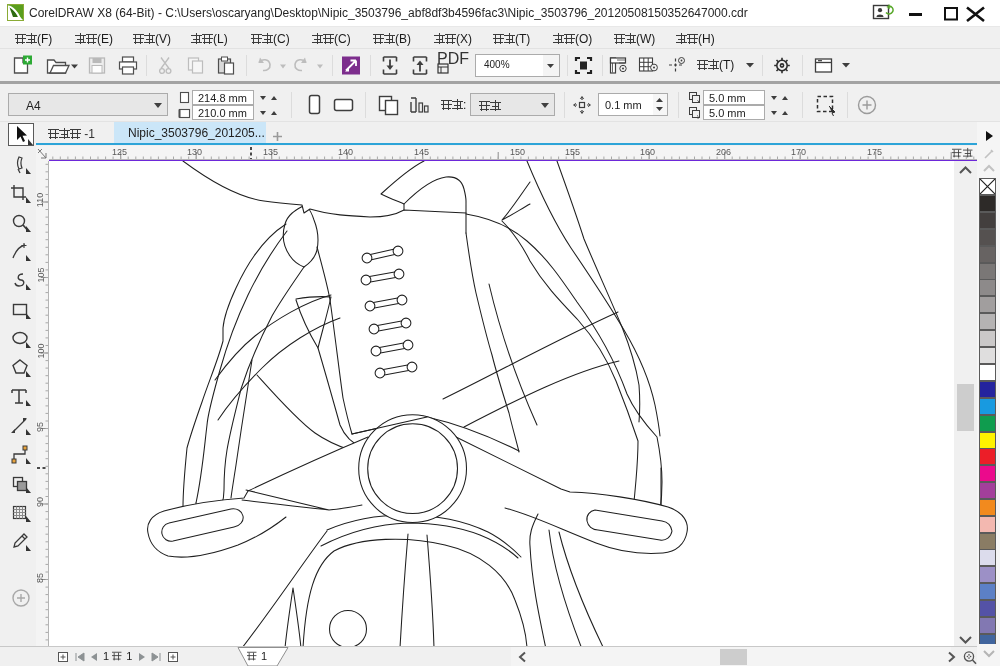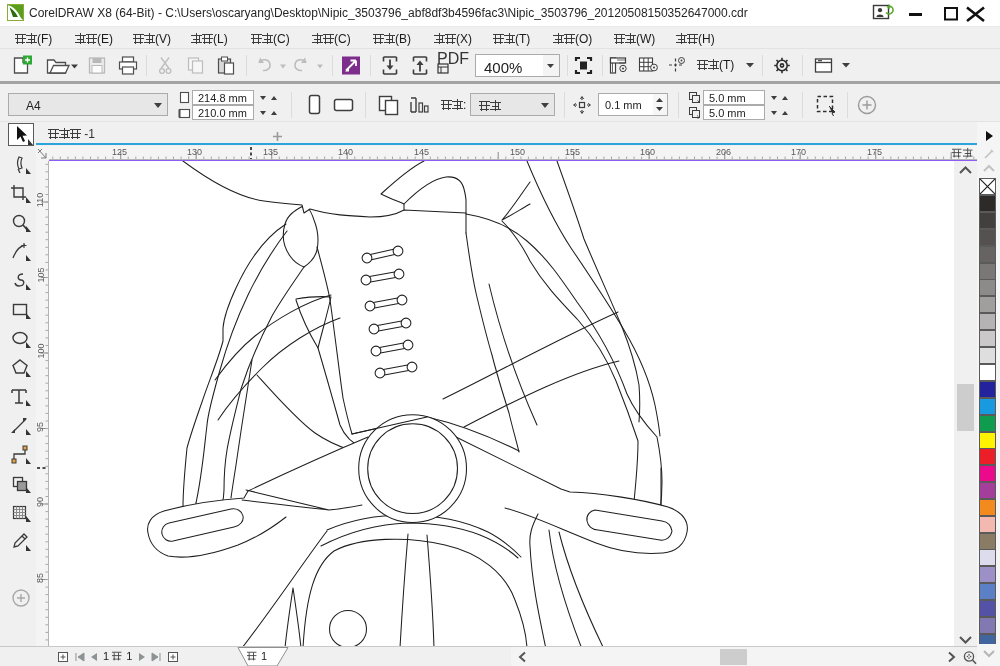--- a/index.html
+++ b/index.html
@@ -1,32 +1,32 @@
 <!DOCTYPE html>
 <html><head><meta charset="utf-8"><style>
 *{margin:0;padding:0;box-sizing:border-box}
 html,body{width:1000px;height:666px;overflow:hidden;font-family:"Liberation Sans",sans-serif;background:#fff}
-#app{position:relative;width:1000px;height:495px;background:#8b5cf6}
+#app{position:relative;width:1000px;height:495px;background:#6d28d9}
 .abs{position:absolute}
 
 .zh{display:inline-block;width:11px;height:11px;vertical-align:-1px;background-repeat:no-repeat;background-image:
  linear-gradient(#3c3c3c,#3c3c3c),linear-gradient(#3c3c3c,#3c3c3c),linear-gradient(#3c3c3c,#3c3c3c),
  linear-gradient(#3c3c3c,#3c3c3c),linear-gradient(#3c3c3c,#3c3c3c);
  background-size:11px 1px,11px 1px,9px 1px,1px 9px,1px 9px;
  background-position:0 1px,0 5px,1px 9px,2px 2px,7px 2px}
 .zh2{background-size:11px 1px,7px 1px,11px 1px,1px 11px,1px 7px;background-position:0 2px,2px 6px,0 9px,5px 0,8px 3px}
 .zh.sm{transform:scale(.86);transform-origin:0 60%}
 
 #titlebar{left:0;top:0;width:1000px;height:26px;background:#fff}
 #menubar{left:0;top:26px;width:1000px;height:22px;background:#f0f0f0;border-top:1px solid #e8e8e8}
 #toolbar{left:0;top:48px;width:1000px;height:33px;background:#f0f0f0;border-top:1px solid #e2e2e2}
 #propbar{left:0;top:81px;width:1000px;height:41px;background:#f0f0f0;border-top:3px solid #a3a3a3;border-bottom:1px solid #e3e3e3}
 .menuitem{position:absolute;top:5px;font-size:12px;color:#1b1b1b;white-space:nowrap}
 .vsep{position:absolute;width:1px;background:#dcdcdc}
-.combo{position:absolute;background:#fff;border:1px solid #ababab;font-size:15px;color:#222}
+.combo{position:absolute;background:#fff;border:1px solid #ababab;font-size:10px;color:#222}
 .combo .arr{position:absolute;right:5px;top:50%;margin-top:-2px;width:0;height:0;border:4px solid transparent;border-top:5px solid #404040;border-bottom:none}
 .spinfield{position:absolute;background:#fff;border:1px solid #ababab;font-size:11px;color:#222}
 
 #tabrow{left:36px;top:122px;width:941px;height:24px;background:#f0f0f0}
 #tabline{left:36px;top:143px;width:941px;height:2px;background:#2da4d8}
 
 #hruler{left:36px;top:146px;width:941px;height:14px;background:#f4f4f4}
 #vruler{left:36px;top:161px;width:13px;height:485px;background:#f4f4f4}
 
 #toolbox{left:0;top:122px;width:36px;height:544px;background:#f0f0f0}
@@ -391,20 +391,21 @@
   <path d="M16,13 L21,19 L16,19 Z" fill="#333"></path>
  </svg>
  <svg class="abs" style="left:11px;top:466px" width="20" height="20" viewBox="0 0 20 20">
   <circle cx="10" cy="10" r="8" fill="none" stroke="#a8a8a8" stroke-width="1.4"></circle>
   <path d="M10,6 L10,14 M6,10 L14,10" stroke="#a8a8a8" stroke-width="1.4"></path>
  </svg>
 </div>
 
 <div class="abs" id="tabrow">
  <div class="abs" style="left:0;top:1px;width:76px;height:21px;font-size:12px;color:#333;padding:4px 0 0 12px"><span class="zh"></span><span class="zh zh2"></span><span class="zh"></span> -1</div>
+ <div class="abs" style="left:78px;top:0px;width:152px;height:22px;background:#cbe6f8;font-size:12px;color:#222;padding:4px 0 0 14px">Nipic_3503796_201205...</div>
  <div class="abs" style="left:236px;top:6px;width:11px;height:11px">
    <svg width="11" height="11">
           <path d="M5.5,1 L5.5,10 M1,5.5 L10,5.5" stroke="#9a9a9a" stroke-width="1.6"></path>
         </svg>
  </div>
 </div>
 <div class="abs" id="tabline"></div>
 
 <div class="abs" id="hruler">
  <svg class="abs" style="left:0;top:0" width="941" height="14">

